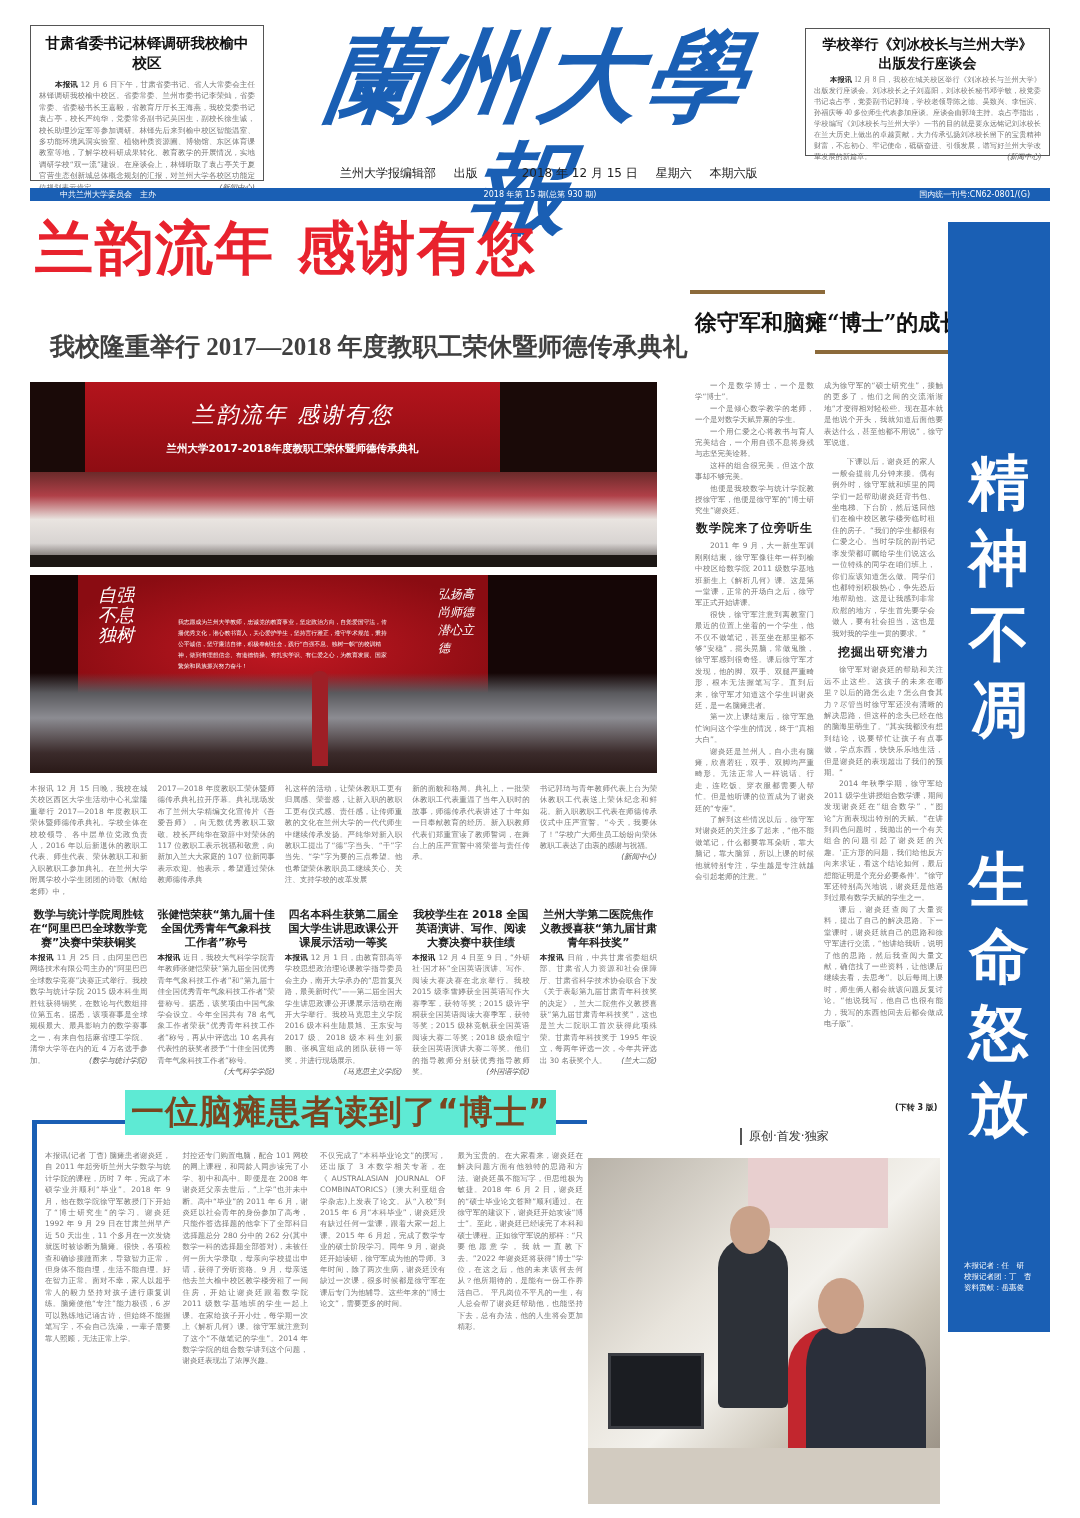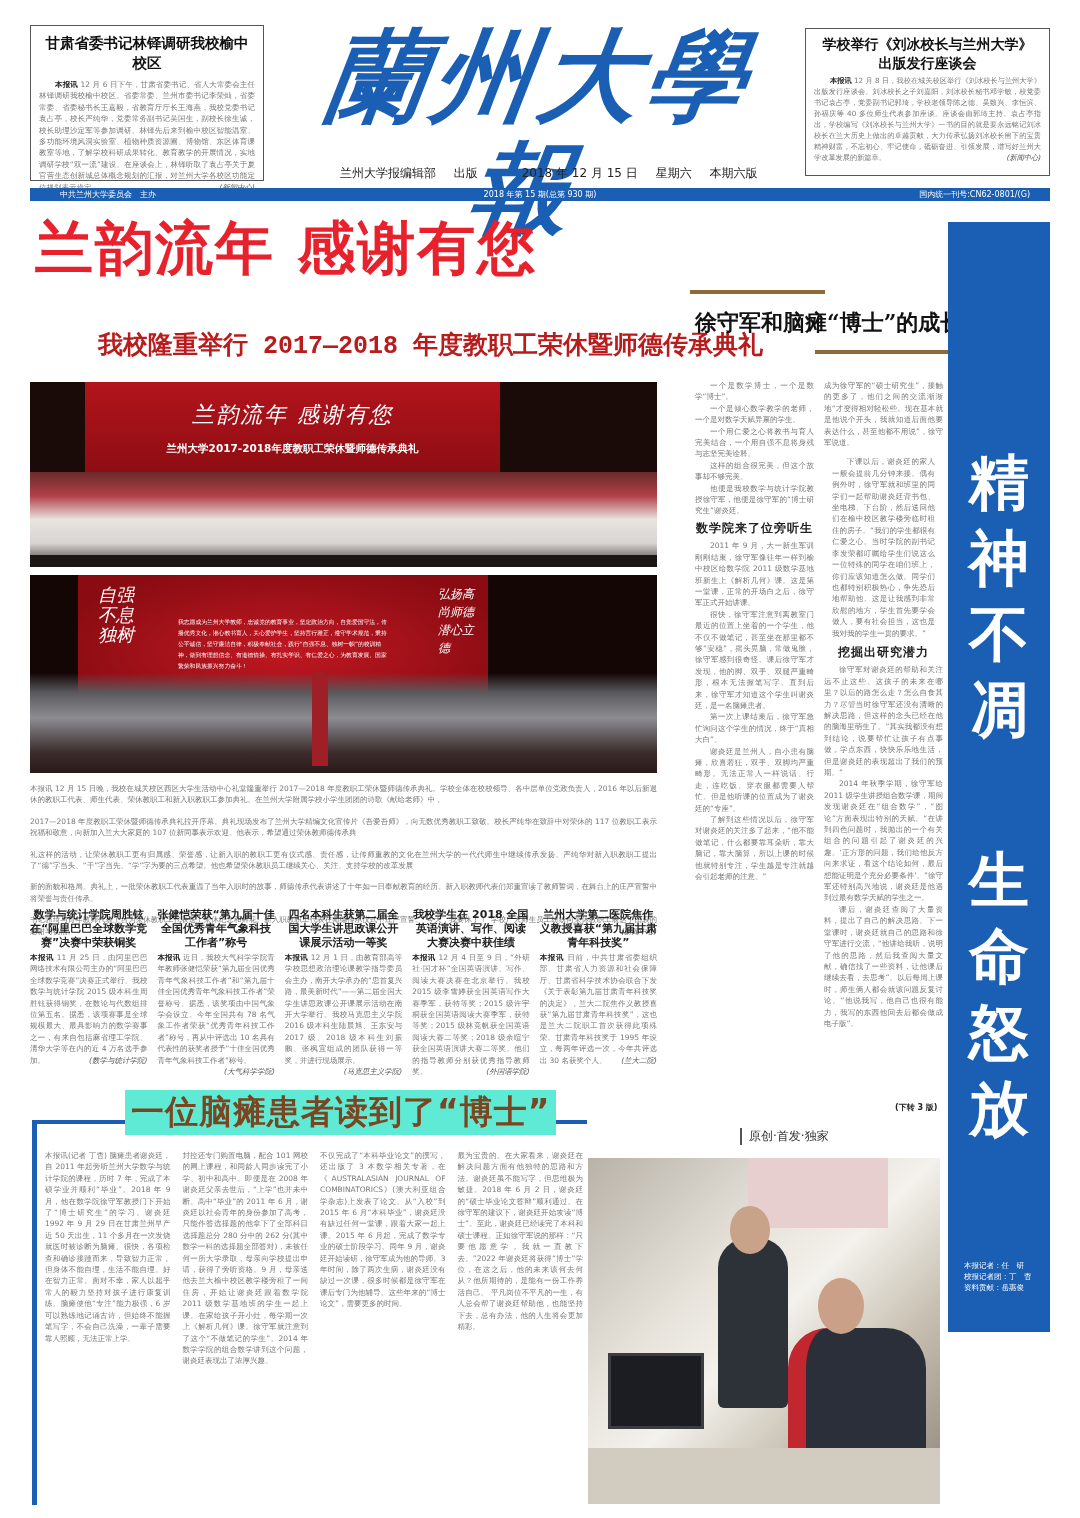--- a/index.html
+++ b/index.html
@@ -11,21 +11,21 @@
   .small b{color:#222;}
   .src{float:right;color:#555;font-style:italic;}
   #masthead-title{left:300px;top:20px;width:480px;height:112px;font-family:"DejaVu Serif",serif;font-weight:bold;font-style:italic;font-size:100px;line-height:112px;color:#1a5fb4;letter-spacing:6px;text-align:center;transform:skewX(-8deg);}
   #pub-line{left:340px;top:165px;width:440px;font-size:12px;color:#222;}
   #pub-line span{margin-right:14px;}
   #info-bar{left:30px;top:188px;width:1020px;height:13px;background:#1a5fb4;color:#fff;font-size:8px;line-height:13px;}
   #info-bar .l{position:absolute;left:30px;}
   #info-bar .c{position:absolute;left:0;right:0;text-align:center;}
   #info-bar .r{position:absolute;right:20px;}
   #headline{left:35px;top:212px;font-size:58px;font-weight:bold;color:#e8222d;letter-spacing:2px;line-height:72px;white-space:nowrap;}
-  #subhead{left:50px;top:330px;font-family:Liberation Mono, monospace;font-weight:bold;font-size:25px;color:#b91c1c;line-height:34px;white-space:nowrap;margin-left:48px;}
+  #subhead{left:50px;top:330px;font-family:Liberation Serif, serif;font-weight:bold;font-size:25px;color:#404040;line-height:34px;white-space:nowrap;}
   .photo{background:#1a0a08;overflow:hidden;}
   .photo .banner{position:absolute;background:linear-gradient(180deg,#b3141c,#8a0c12);}
   .photo .ttl{position:absolute;color:#fff;text-align:center;width:100%;}
   .crowd{position:absolute;left:0;right:0;bottom:0;}
   .cols{display:flex;gap:12px;}
   .cols > div{flex:1;}
   .brief h4{margin:0 0 2px 0;font-size:11px;line-height:14px;font-weight:bold;color:#222;text-align:center;}
   #side-title{left:695px;top:308px;font-family:"DejaVu Serif",serif;font-weight:bold;font-size:22px;color:#111;white-space:nowrap;}
   .rule-brown{background:#8c6a3a;height:4px;}
   #blue-col{left:948px;top:222px;width:102px;height:1110px;background:#1a5fb4;}
@@ -51,21 +51,21 @@
 
 <div class="abs" id="masthead-title">蘭州大學報</div>
 <div class="abs" id="pub-line">
   <span>兰州大学报编辑部</span>
   <span style="margin-right:40px;">出版</span>
   <span>2018 年 12 月 15 日</span>
   <span>星期六</span>
   <span>本期六版</span>
 </div>
 
-<div class="abs box" style="left:805px;top:28px;width:245px;height:148px;padding:6px 8px;">
+<div class="abs box" style="left:805px;top:28px;width:245px;height:128px;padding:6px 8px;font-family:Liberation Serif, serif;">
   <h3 style="font-size:14px;line-height:19px;">学校举行《刘冰校长与兰州大学》</h3>
   <h3 style="font-size:14px;line-height:19px;">出版发行座谈会</h3>
   <div class="small" style="margin-top:2px;line-height:11px;font-size:7.2px;">
     <span style="margin-left:16px;"></span><b>本报讯</b>
     <span>12 月 8 日，我校在城关校区举行《刘冰校长与兰州大学》出版发行座谈会。刘冰校长之子刘嘉阳，刘冰校长秘书邓学敏，校党委书记袁占亭，党委副书记郭琦，学校老领导陈之德、吴致兴、李恒滨、孙福庆等 40 多位师生代表参加座谈。座谈会由郭琦主持。袁占亭指出，学校编写《刘冰校长与兰州大学》一书的目的就是要永远铭记刘冰校长在兰大历史上做出的卓越贡献，大力传承弘扬刘冰校长留下的宝贵精神财富，不忘初心、牢记使命，砥砺奋进、引领发展，谱写好兰州大学改革发展的新篇章。</span>
     <span class="src">(新闻中心)</span>
   </div>
 </div>
 
 <div class="abs" id="info-bar">
@@ -89,21 +89,21 @@
 <div class="abs photo" style="left:30px;top:575px;width:627px;height:198px;background:#150606;">
   <div class="banner" style="left:48px;top:0;width:410px;height:150px;background:radial-gradient(ellipse at center,#c11822 0%,#8a0c12 80%);">
     <div class="ttl" style="top:42px;left:100px;width:210px;font-size:5.8px;line-height:11px;text-align:left;">我志愿成为兰州大学教师，忠诚党的教育事业，坚定政治方向，自觉爱国守法，传播优秀文化，潜心教书育人，关心爱护学生，坚持言行雅正，遵守学术规范，秉持公平诚信，坚守廉洁自律，积极奉献社会，践行“自强不息、独树一帜”的校训精神，做到有理想信念、有道德情操、有扎实学识、有仁爱之心，为教育发展、国家繁荣和民族振兴努力奋斗！</div>
     <div class="abs" style="left:20px;top:10px;width:40px;color:#fff;font-size:18px;line-height:20px;font-family:'DejaVu Serif',serif;font-style:italic;">自强不息 独树</div>
     <div class="abs" style="right:10px;top:10px;width:40px;color:#fff;font-size:12px;line-height:18px;font-family:'DejaVu Serif',serif;font-style:italic;">弘扬高尚师德 潜心立德</div>
   </div>
   <div class="crowd" style="height:100px;background:linear-gradient(180deg,rgba(0,0,0,0) 0%,#5a5a5e 20%,#8c8c92 45%,#3b2b2b 80%,#2a1a18 100%);"></div>
   <div class="abs" style="left:282px;top:96px;width:16px;height:95px;background:#9e1f26;border-radius:7px 7px 0 0;"></div>
 </div>
 
-<div class="abs small cols" style="left:30px;top:783px;width:627px;gap:10px;flex-direction:column;">
+<div class="abs small cols" style="left:30px;top:783px;width:627px;gap:10px;">
   <div>本报讯 12 月 15 日晚，我校在城关校区西区大学生活动中心礼堂隆重举行 2017—2018 年度教职工荣休暨师德传承典礼。学校全体在校校领导、各中层单位党政负责人，2016 年以后新退休的教职工代表、师生代表、荣休教职工和新入职教职工参加典礼。在兰州大学附属学校小学生团团的诗歌《献给老师》中，</div>
   <div>2017—2018 年度教职工荣休暨师德传承典礼拉开序幕。典礼现场发布了兰州大学精编文化宣传片《吾爱吾师》，向无数优秀教职工致敬。校长严纯华在致辞中对荣休的 117 位教职工表示祝福和敬意，向新加入兰大大家庭的 107 位新同事表示欢迎。他表示，希望通过荣休教师德传承典</div>
   <div>礼这样的活动，让荣休教职工更有归属感、荣誉感，让新入职的教职工更有仪式感、责任感，让传师重教的文化在兰州大学的一代代师生中继续传承发扬。严纯华对新入职教职工提出了“德”字当头、“干”字当先、“学”字为要的三点希望。他也希望荣休教职员工继续关心、关注、支持学校的改革发展</div>
   <div>新的面貌和格局。典礼上，一批荣休教职工代表重温了当年入职时的故事，师德传承代表讲述了十年如一日奉献教育的经历。新入职教师代表们郑重宣读了教师誓词，在舞台上的庄严宣誓中将荣誉与责任传承。</div>
   <div><span>书记郭琦与青年教师代表上台为荣休教职工代表送上荣休纪念和鲜花。新入职教职工代表在师德传承仪式中庄严宣誓。“今天，我要休了！”学校广大师生员工纷纷向荣休教职工表达了由衷的感谢与祝福。</span> <span class="src">(新闻中心)</span></div>
 </div>
 
 <div class="abs cols" style="left:30px;top:908px;width:627px;height:160px;gap:10px;">
   <div class="brief">
     <h4>数学与统计学院周胜铉在“阿里巴巴全球数学竞赛”决赛中荣获铜奖</h4>

